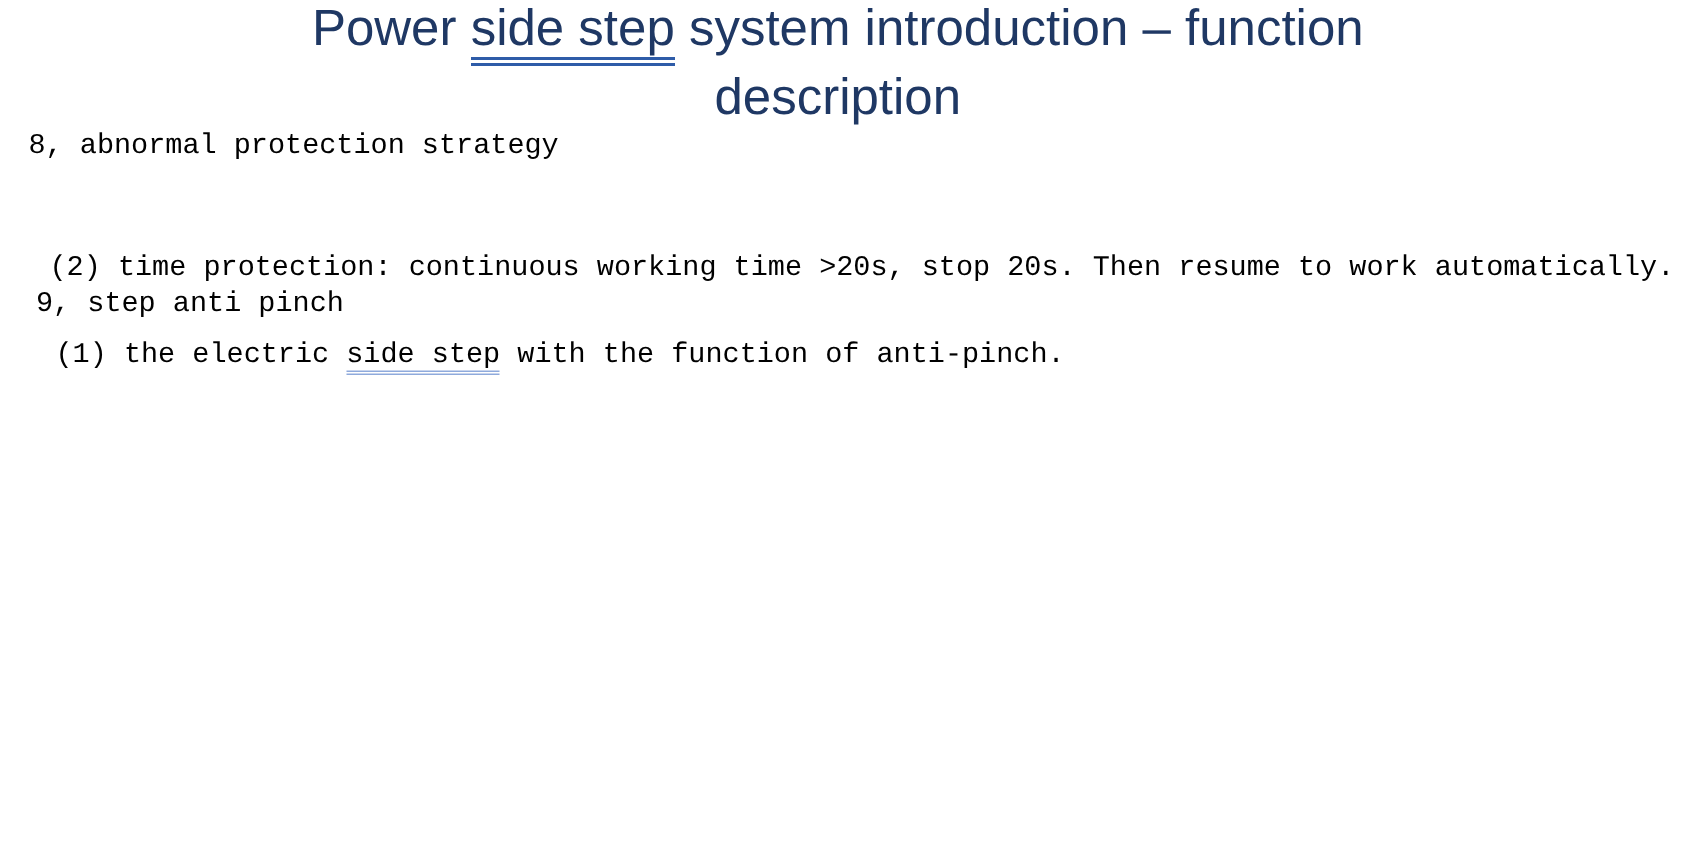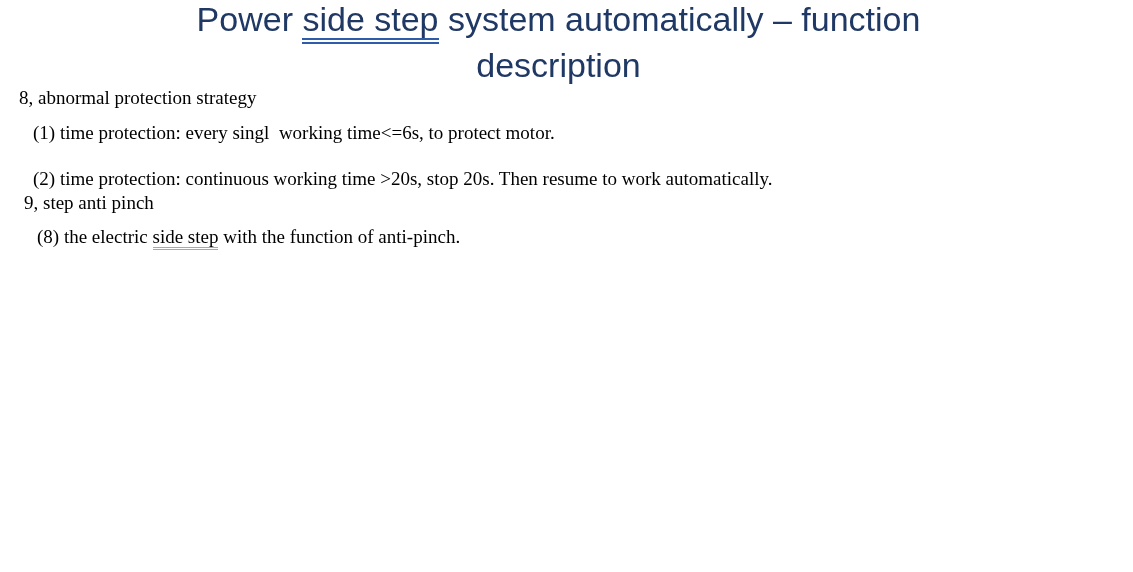--- a/index.html
+++ b/index.html
@@ -25,44 +25,43 @@
     font-size: 34px;
     line-height: 46px;
     font-weight: 400;
     color: var(--title-color, #1f3864);
   }
   .t-underline {
     border-bottom: 6px double var(--title-underline, #2e5ca8);
   }
   .body-line {
     position: absolute;
-    font-family: Liberation Serif, serif;
+    font-family: Liberation Mono, monospace;
     font-size: 19px;
     line-height: 19px;
     color: var(--body-color, #000000);
     white-space: pre;
   }
   .b-underline {
     border-bottom: 3px double var(--body-underline, #8faadc);
   }
   .b1 { left: 19px; top: 88px; }
   .b2 { left: 33px; top: 123px; }
   .b3 { left: 33px; top: 158px; margin-top: 11px; }
   .b4 { left: 24px; top: 193px; text-align: right; }
   .b5 { left: 37px; top: 227px; }
 </style>
 </head>
 <body>
 
 <div class="slide">
 
   <div class="title">
-    <div class="title-line"><span>Power </span><span class="t-underline">side step</span><span> system automatically – function</span></div>
+    <div class="title-line"><span>Power </span><span class="t-underline">side step</span><span> system introduction – function</span></div>
     <div class="title-line">description</div>
   </div>
 
   <div class="body-line b1">8, abnormal protection strategy</div>
-  <div class="body-line b2">(1) time protection: every singl  working time&lt;=6s, to protect motor.</div>
   <div class="body-line b3">(2) time protection: continuous working time &gt;20s, stop 20s. Then resume to work automatically.</div>
   <div class="body-line b4">9, step anti pinch</div>
-  <div class="body-line b5"><span>(8) the electric </span><span class="b-underline">side step</span><span> with the function of anti-pinch.</span></div>
+  <div class="body-line b5"><span>(1) the electric </span><span class="b-underline">side step</span><span> with the function of anti-pinch.</span></div>
 
 </div>
 
 </body></html>

